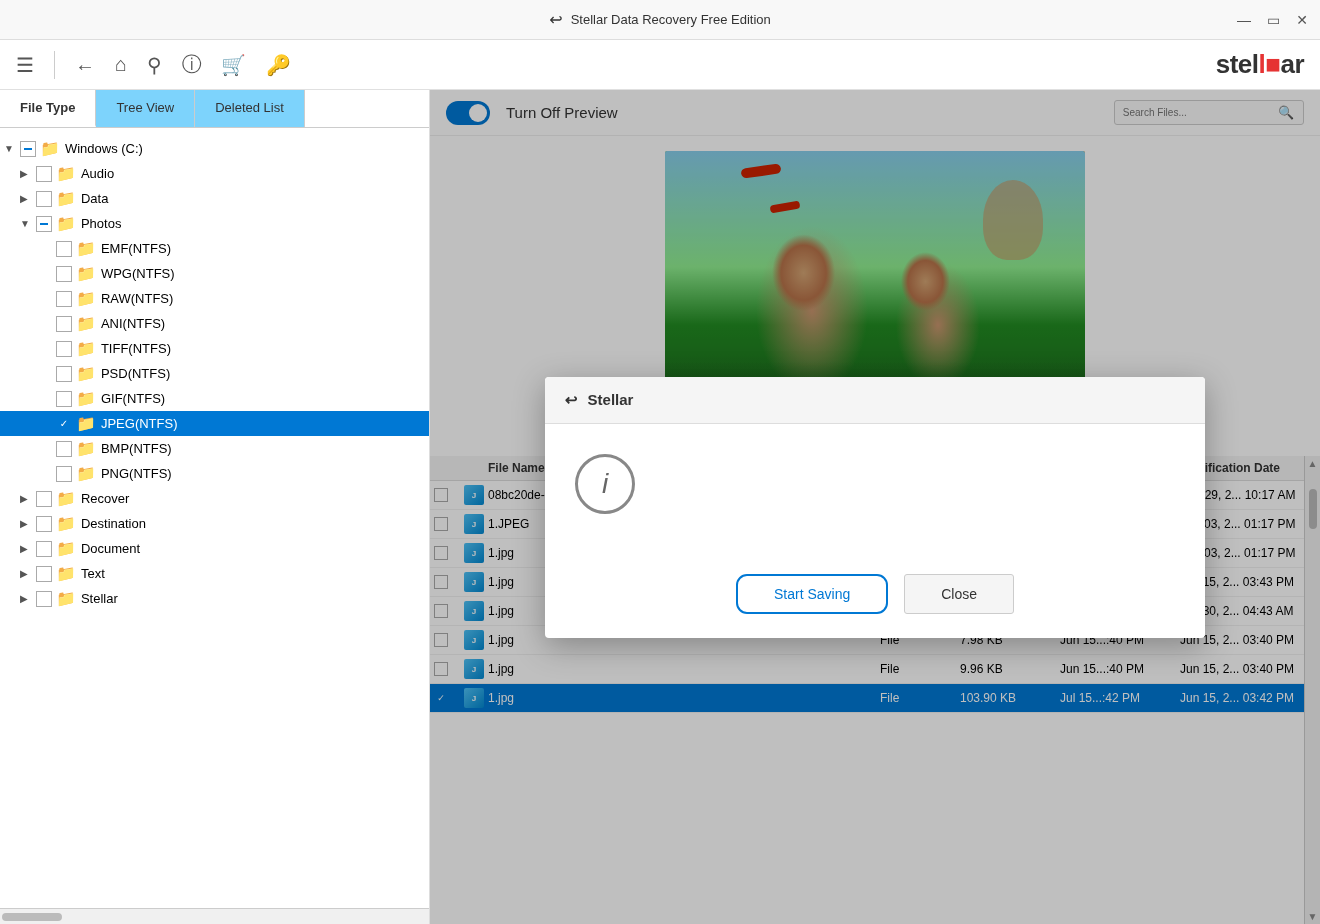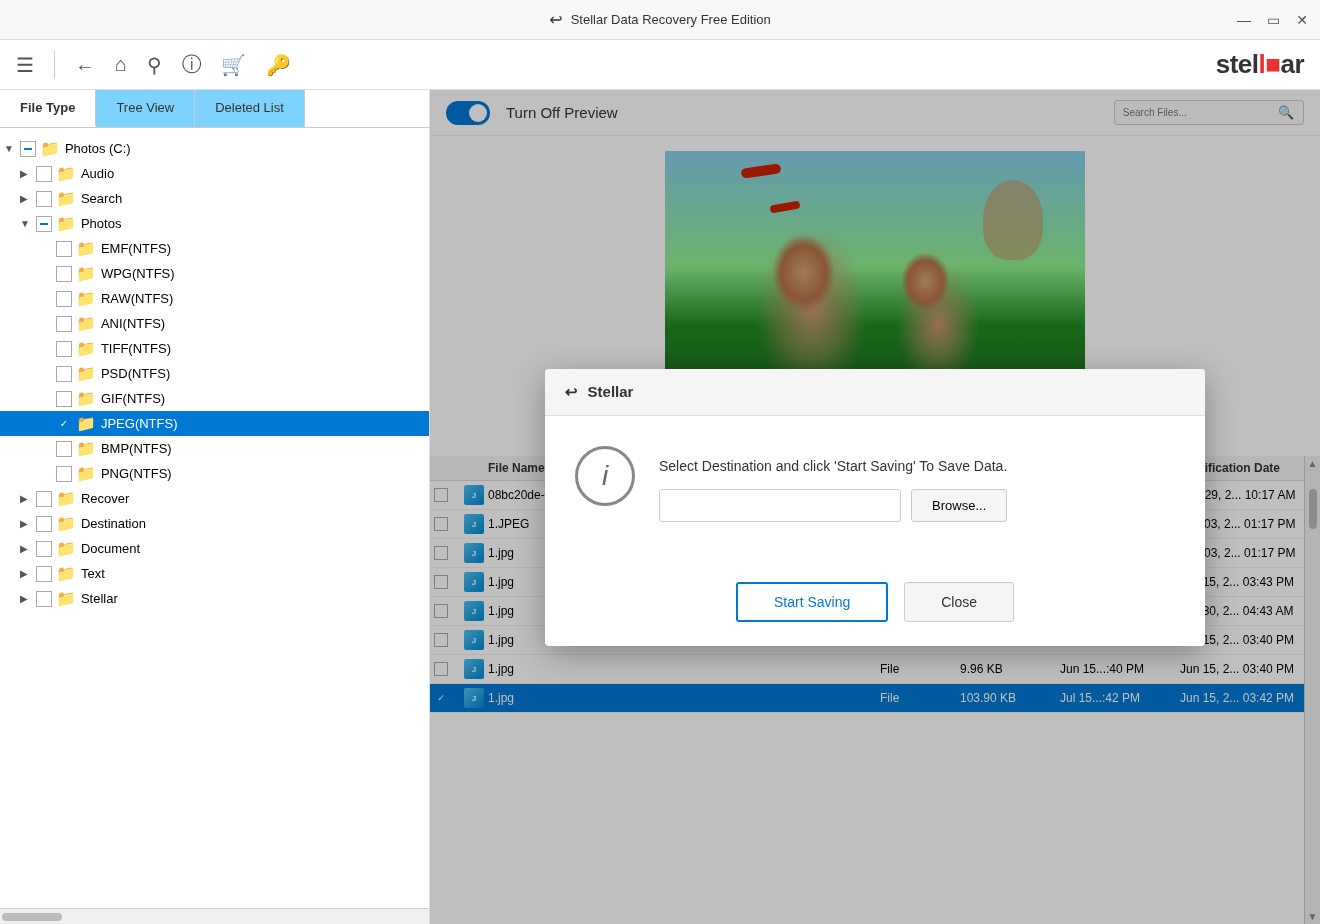--- a/index.html
+++ b/index.html
@@ -396,21 +396,21 @@
       gap: 16px;
       padding: 20px 30px 24px;
     }
     .start-saving-btn {
       padding: 10px 36px;
       border: 2px solid #0078d4;
       background: #fff;
       color: #0078d4;
       font-size: 14px;
       cursor: pointer;
-      border-radius: 3px;
+      border-radius: 11px;
       font-weight: 500;
     }
     .close-btn {
       padding: 10px 36px;
       border: 1px solid #ccc;
       background: #f5f5f5;
       color: #333;
       font-size: 14px;
       cursor: pointer;
       border-radius: 3px;
@@ -474,35 +474,35 @@
     </div>
 
     <div class="tree-container">
 
       <div class="tree-item" style="padding-left:4px;">
         <span class="expand-arrow">▼</span>
         <div class="checkbox partial">
           <span style="width:8px;height:2px;background:#0078d4;display:block;margin:auto;"></span>
         </div>
         <span class="folder-icon">📁</span>
-        <span class="tree-label">Photos (C:)</span>
+        <span class="tree-label">Windows (C:)</span>
       </div>
 
       <div class="tree-item" style="padding-left:20px;">
         <span class="expand-arrow">▶</span>
         <div class="checkbox"></div>
         <span class="folder-icon">📁</span>
         <span class="tree-label">Audio</span>
       </div>
 
       <div class="tree-item" style="padding-left:20px;">
         <span class="expand-arrow">▶</span>
         <div class="checkbox"></div>
         <span class="folder-icon">📁</span>
-        <span class="tree-label">Search</span>
+        <span class="tree-label">Data</span>
       </div>
 
       <div class="tree-item" style="padding-left:20px;">
         <span class="expand-arrow">▼</span>
         <div class="checkbox partial">
           <span style="width:8px;height:2px;background:#0078d4;display:block;margin:auto;"></span>
         </div>
         <span class="folder-icon">📁</span>
         <span class="tree-label">Photos</span>
       </div>
@@ -745,27 +745,20 @@
       <div class="modal">
         <div class="modal-title">
           <span>↩</span>
           <span>Stellar</span>
         </div>
         <div class="modal-body">
           <div class="modal-info-row">
             <div class="info-circle">
               <span>i</span>
             </div>
-            <div class="modal-message">
-              <span>Select Destination and click 'Start Saving' To Save Data.</span>
-              <div class="destination-row">
-                <input type="text" class="destination-input" placeholder="" style="">
-                <button class="browse-btn">Browse...</button>
-              </div>
-            </div>
           </div>
         </div>
         <div class="modal-footer">
           <button class="start-saving-btn">Start Saving</button>
           <button class="close-btn">Close</button>
         </div>
       </div>
     </div>
 
   </div>

